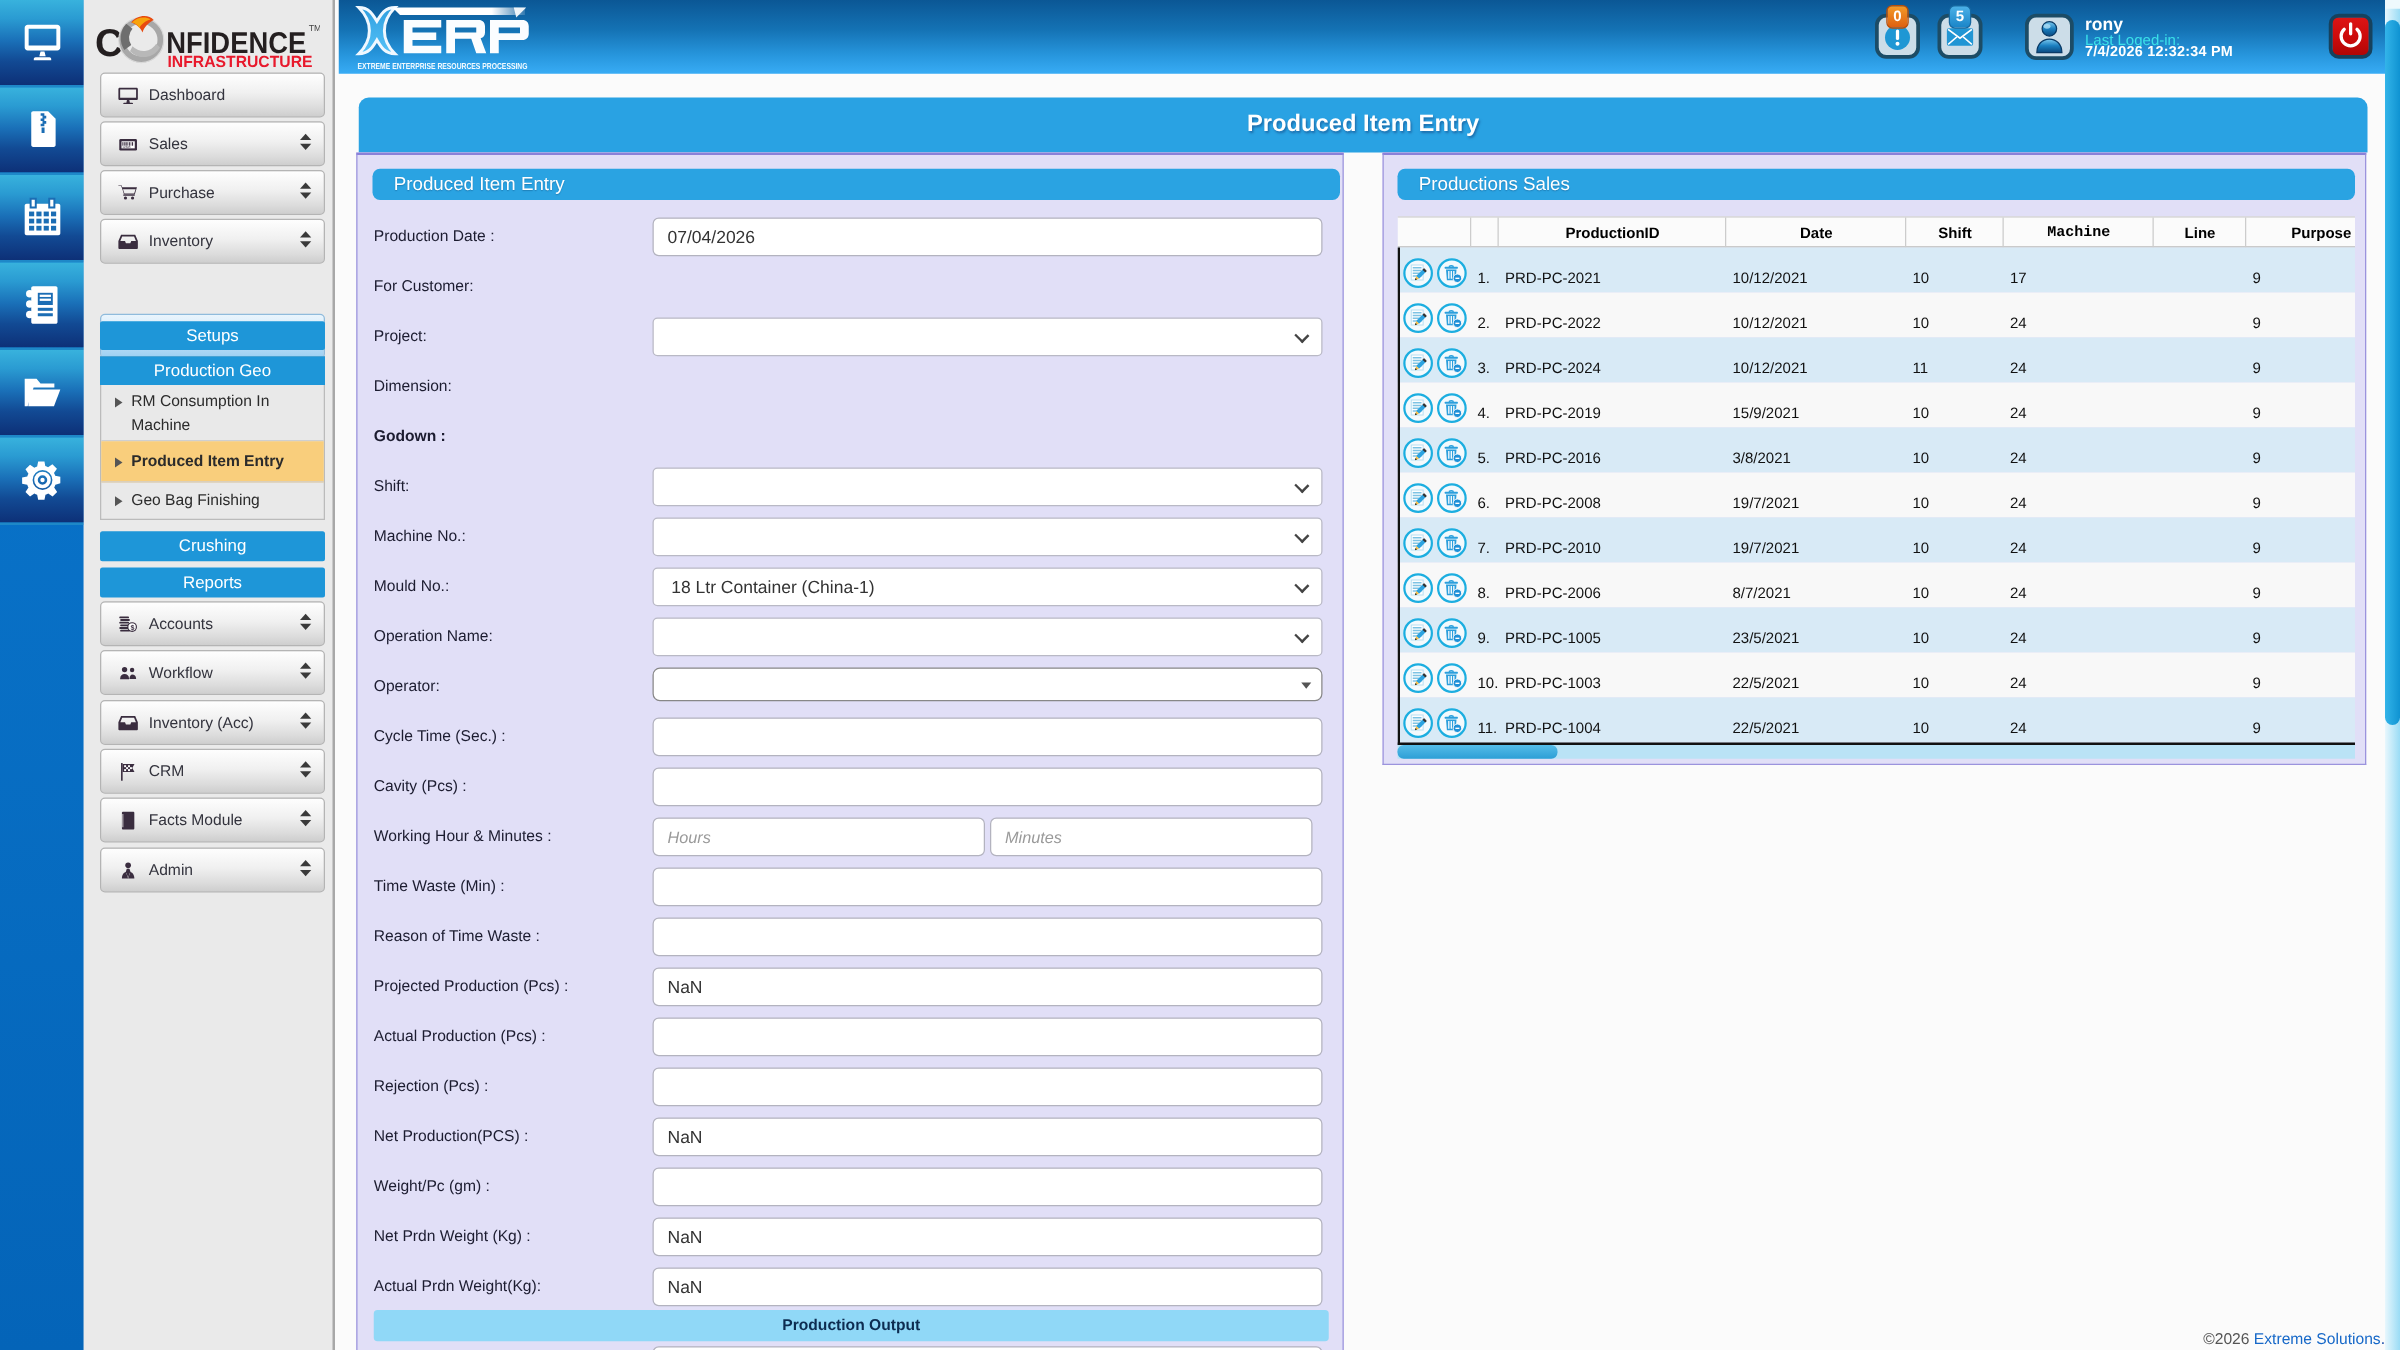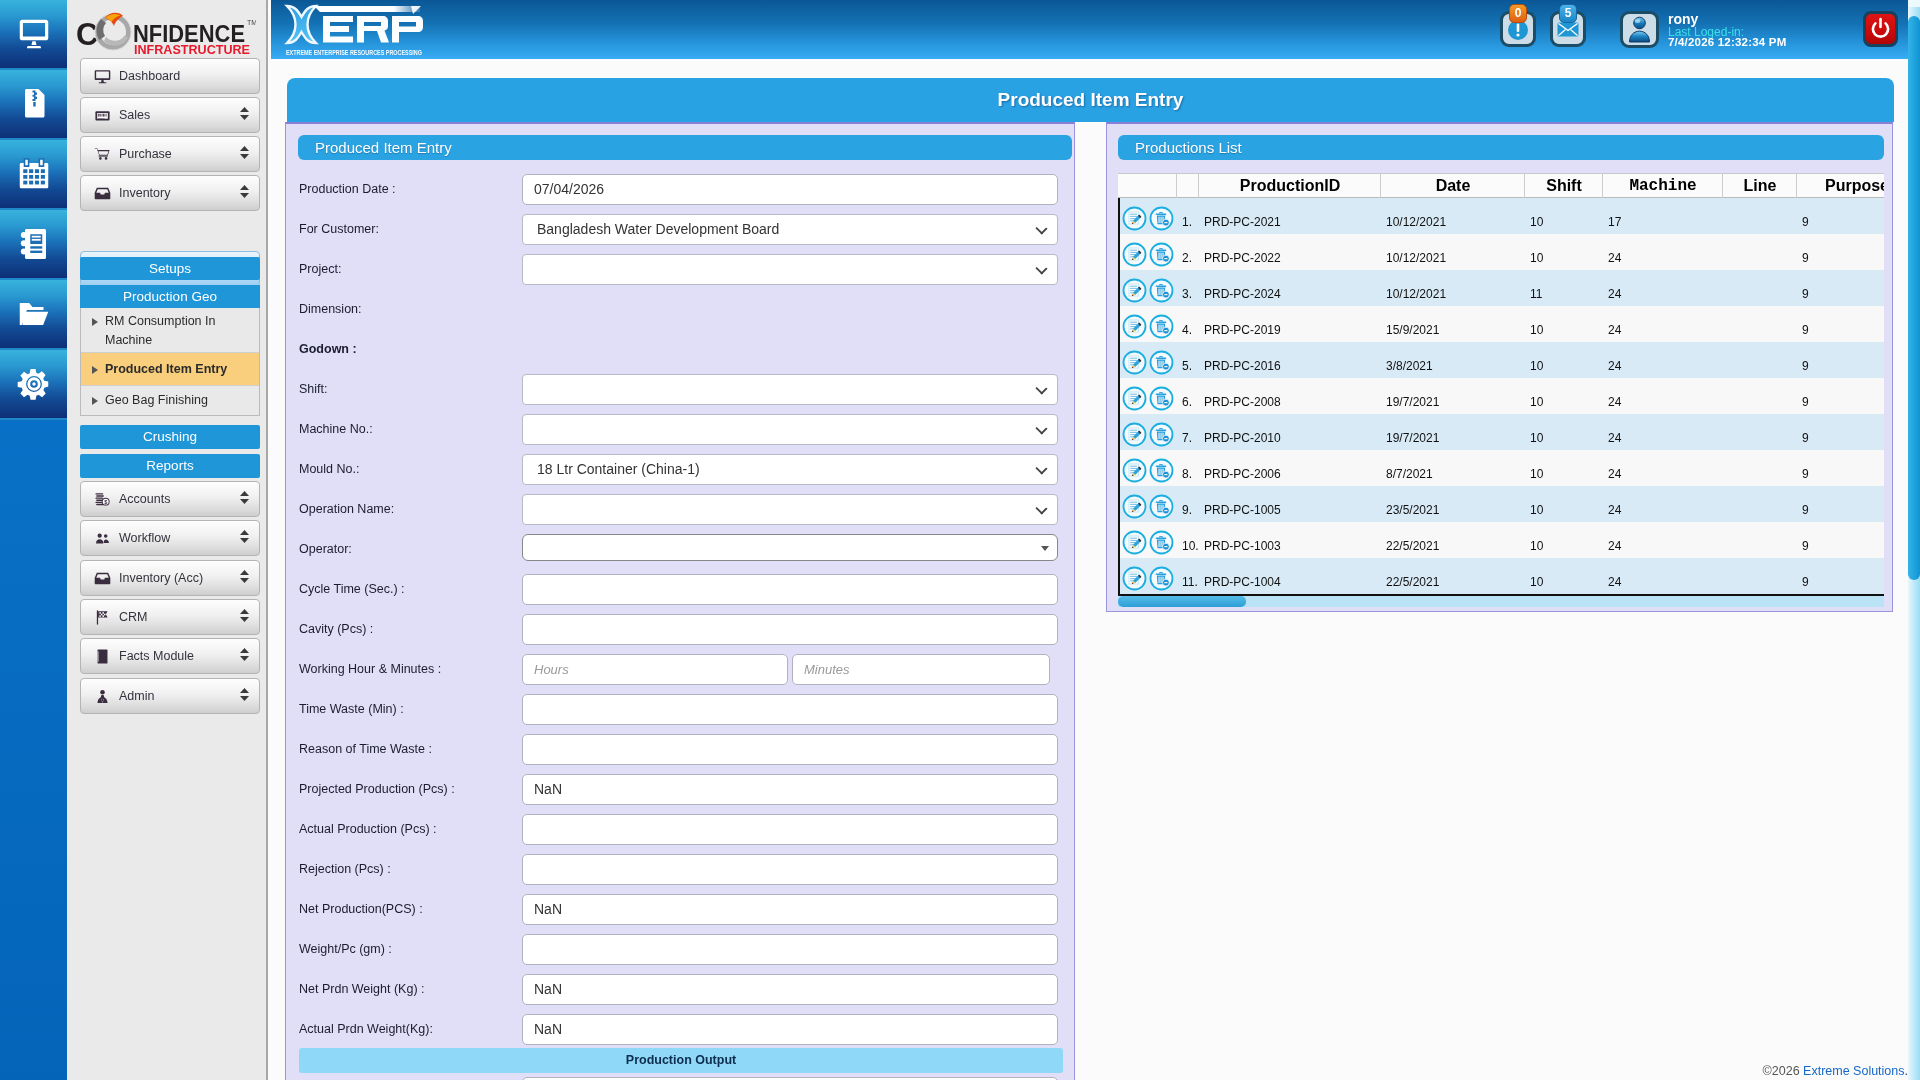--- a/index.html
+++ b/index.html
@@ -37,21 +37,21 @@
 .ffield { position:absolute; left:236px; width:536px; height:31px; background:#fff; border:1px solid #b3b3bf; border-radius:5px; font-size:14px; color:#333; line-height:29px; padding-left:11px; }
 .fsel { border-radius:4px; border-color:#b9b9c5; }
 .chev { position:absolute; right:11px; top:9px; width:9px; height:9px; border-right:2px solid #444; border-bottom:2px solid #444; transform:rotate(45deg) scale(1,0.9); }
 .ph { color:#9a9a9a; font-style:italic; font-size:13px; }
 
 
 #tbl { position:absolute; left:11px; top:49px; width:766px; height:423px; overflow:hidden; }
 .trow { position:absolute; left:0; width:800px; height:36px; }
 .tc { position:absolute; top:0; height:36px; font-size:12px; color:#111; line-height:48px; }
 #thead { position:absolute; left:0; top:0; width:800px; height:25px; background:#fbfbfb; border-top:1px solid #c8c8c8; border-bottom:1px solid #bbb; }
-.hc { position:absolute; top:0; height:24px; border-right:1px solid #ccc; font-size:16px; font-weight:bold; color:#000; text-align:center; line-height:24px; }
+.hc { position:absolute; top:0; height:24px; border-right:1px solid #ccc; font-size:12px; font-weight:bold; color:#000; text-align:center; line-height:24px; }
 </style>
 </head>
 <body>
 
 <div id="iconbar">
   <div class="tile" style="top:0">
       <svg width="38" height="38" viewBox="0 0 24 24" fill="#fff">
         <path d="M3 4h18v12H3z M10 17h4v2h-4z M8 19h8v2H8z" fill="none"></path>
         <path d="M3 4.5c0-.8.7-1.5 1.5-1.5h15c.8 0 1.5.7 1.5 1.5v10c0 .8-.7 1.5-1.5 1.5h-15c-.8 0-1.5-.7-1.5-1.5zM5 5v8.5h14V5z M11 16.5h2l.6 2.5h-3.2z M8.5 19.5h7c.5 0 .9.4.9.9v.6h-8.8v-.6c0-.5.4-.9.9-.9z" fill="#fff" fill-rule="evenodd"></path>
       </svg>
@@ -345,21 +345,20 @@
 <text x="2" y="52" font-family="Liberation Sans" font-size="7" font-weight="bold" fill="#f4fbff" textLength="136" lengthAdjust="spacingAndGlyphs">EXTREME ENTERPRISE RESOURCES PROCESSING</text>
 </svg></div>
   </div>
 
 <div id="titlebar">Produced Item Entry</div>
 <div id="lpanel">
   <div class="phead" style="left:12px; top:11px; width:774px;">Produced Item Entry</div>
 <div class="flabel" style="top:58px;">Production Date :</div>
 <div class="ffield" style="top:50px;">07/04/2026</div>
 <div class="flabel" style="top:98px;">For Customer:</div>
-<div class="ffield fsel" style="top:90px;"><span style="padding-left:3px">Bangladesh Water Development Board</span><span class="chev"></span></div>
 <div class="flabel" style="top:138px;">Project:</div>
 <div class="ffield fsel" style="top:130px;">
       <span class="chev"></span>
     </div>
 <div class="flabel" style="top:178px;">Dimension:</div>
 <div class="flabel" style="top:218px;font-weight:bold;">Godown :</div>
 <div class="flabel" style="top:258px;">Shift:</div>
 <div class="ffield fsel" style="top:250px;">
       <span class="chev"></span>
     </div>
@@ -399,21 +398,21 @@
 <div class="flabel" style="top:818px;">Weight/Pc (gm) :</div>
 <div class="ffield" style="top:810px;"></div>
 <div class="flabel" style="top:858px;">Net Prdn Weight (Kg) :</div>
 <div class="ffield" style="top:850px;">NaN</div>
 <div class="flabel" style="top:898px;">Actual Prdn Weight(Kg):</div>
 <div class="ffield" style="top:890px;">NaN</div>
 <div style="position:absolute;left:13px;top:924px;width:764px;height:25px;background:#90d8f7;border-radius:3px;text-align:center;font-size:12.5px;font-weight:bold;color:#0d2c50;line-height:25px;">Production Output</div>
 <div class="ffield" style="top:953px;"></div>
 </div>
 <div id="rpanel">
-  <div class="phead" style="left:11px; top:11px; width:766px;">Productions List</div>
+  <div class="phead" style="left:11px; top:11px; width:766px;">Productions Sales</div>
   <div id="tbl">
       <div id="thead">
 <div class="hc" style="left:0px;width:59px;"></div>
 <div class="hc" style="left:60px;width:21px;"></div>
 <div class="hc" style="left:82px;width:181px;">ProductionID</div>
 <div class="hc" style="left:264px;width:143px;">Date</div>
 <div class="hc" style="left:408px;width:77px;">Shift</div>
 <div class="hc" style="left:486px;width:119px;font-family:Liberation Mono, monospace;">Machine</div>
 <div class="hc" style="left:606px;width:73px;">Line</div>
 <div class="hc" style="left:680px;width:119px;">Purpose</div>

